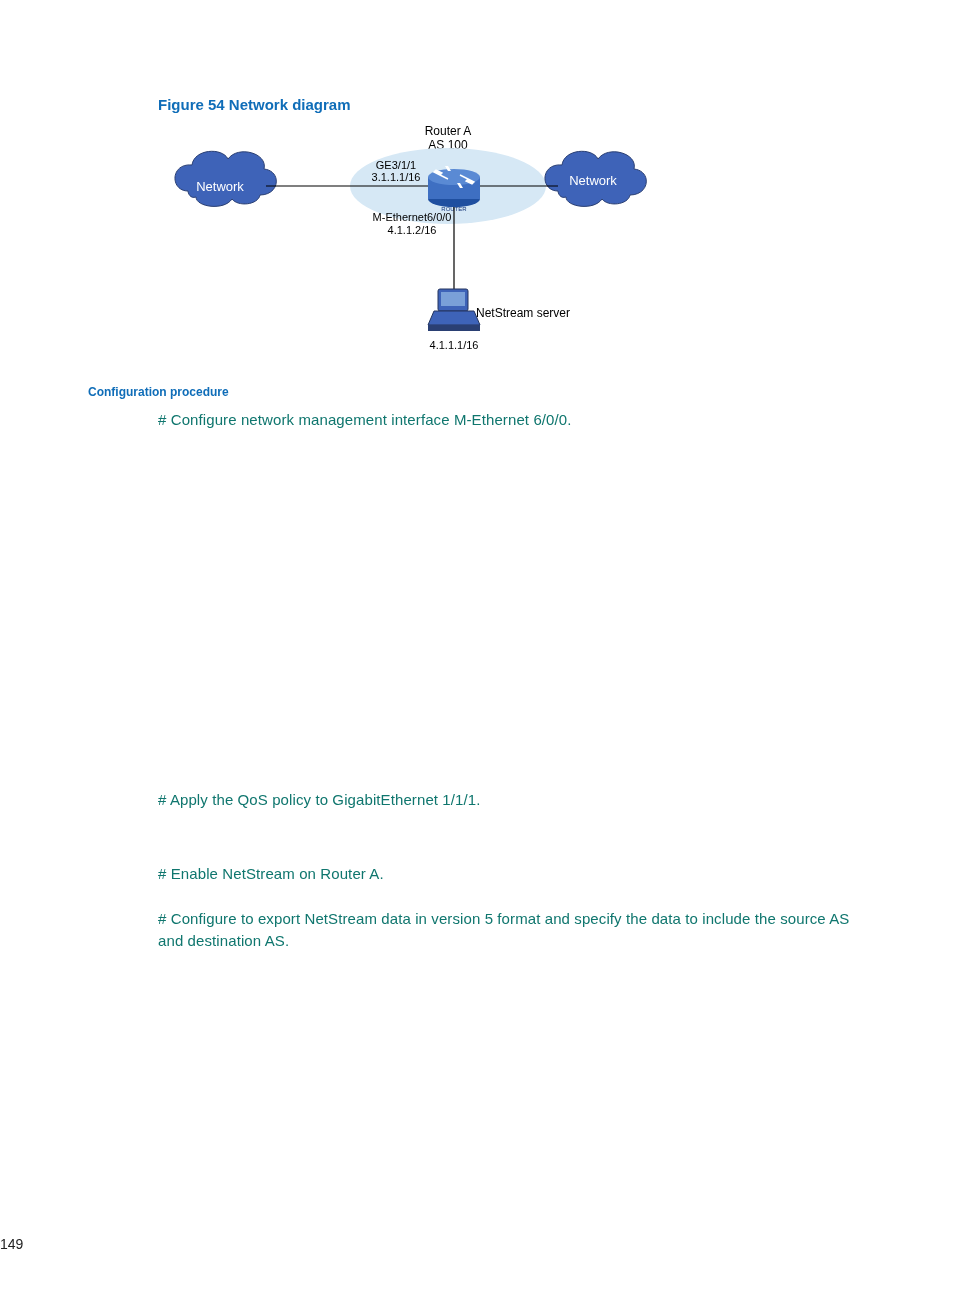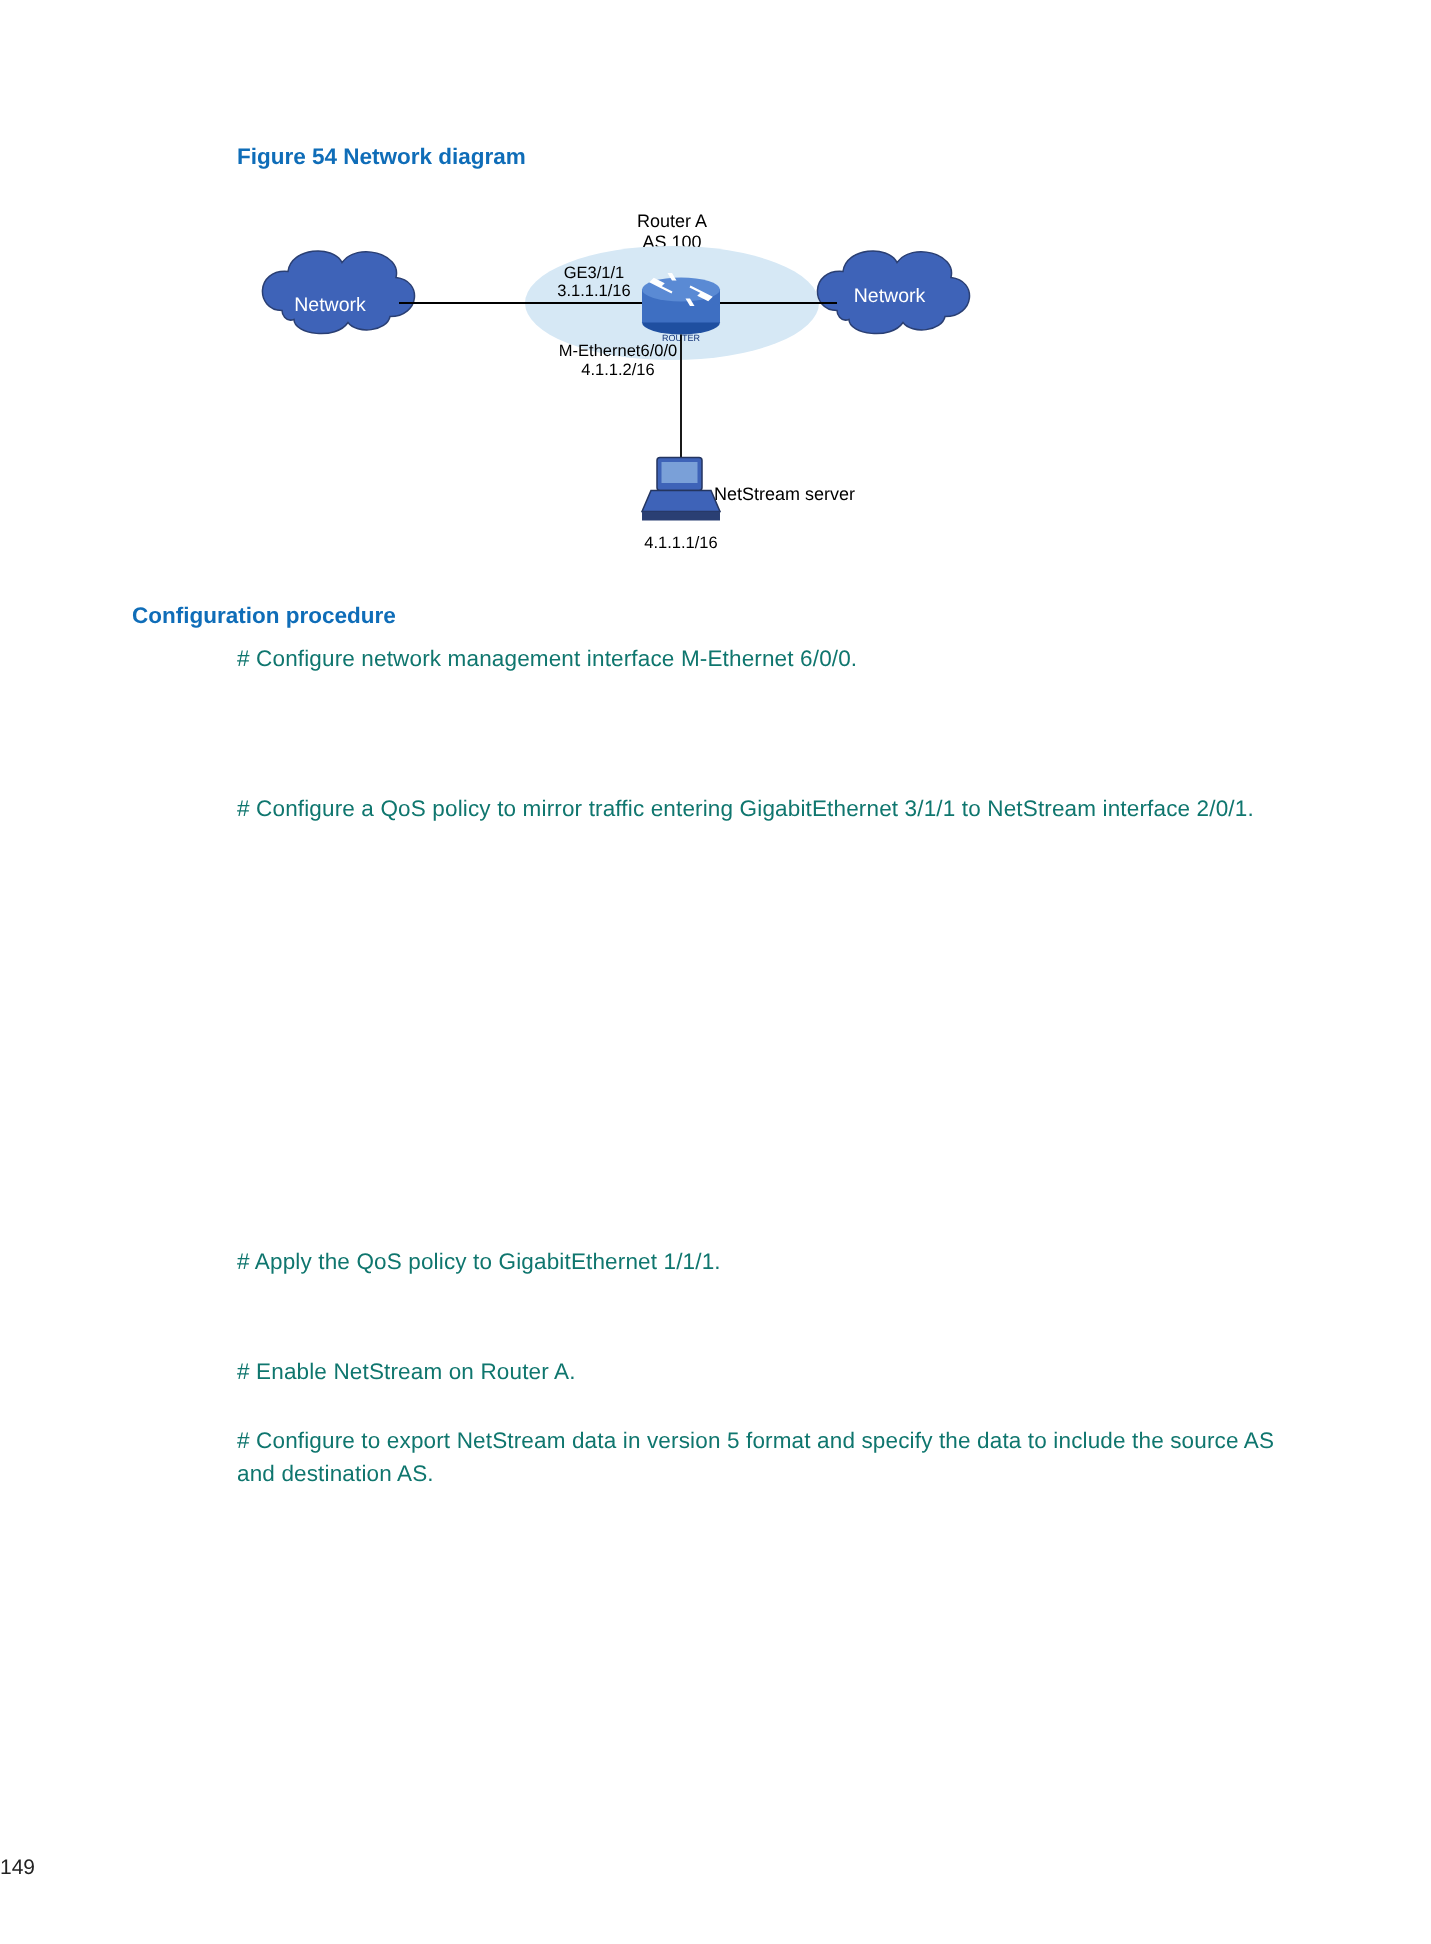--- a/index.html
+++ b/index.html
@@ -14,31 +14,31 @@
     height: 1296px;
     position: relative;
     box-sizing: border-box;
     padding: 96px 88px 0 88px;
   }
   .fig-caption {
     color: #0f6db8;
     font-weight: 600;
     font-size: 15px;
     margin-left: 70px;
-    margin-bottom: 24px;
+    margin-bottom: 8px;
     font-family: "Futura", "Century Gothic", "Trebuchet MS", Arial, sans-serif;
   }
   .diagram-wrap {
     margin-left: 70px;
     margin-bottom: 20px;
   }
   .section-heading {
     color: #0f6db8;
     font-weight: 600;
-    font-size: 15px;
+    font-size: 12px;
     margin: 18px 0 10px 0;
     font-family: "Futura", "Century Gothic", "Trebuchet MS", Arial, sans-serif;
   }
   .body-text {
     font-size: 15px;
     line-height: 1.45;
     margin-left: 70px;
     color: #0f766e;
     font-family: "Futura", "Century Gothic", "Trebuchet MS", Arial, sans-serif;
     letter-spacing: 0.1px;
@@ -134,21 +134,20 @@
       <text x="318" y="196" font-size="12" fill="#000">NetStream server</text>
       <text x="296" y="228" font-size="11" fill="#000" text-anchor="middle">4.1.1.1/16</text>
     </svg>
   </div>
 
   <div class="section-heading">Configuration procedure</div>
 
   <div class="body-text"># Configure network management interface M-Ethernet 6/0/0.</div>
   <div class="gap-sm"></div>
 
-  <div class="body-text justify"># Configure a QoS policy to mirror traffic entering GigabitEthernet 3/1/1 to NetStream interface 2/0/1.</div>
   <div class="gap-lg"></div>
 
   <div class="body-text"># Apply the QoS policy to GigabitEthernet 1/1/1.</div>
   <div class="gap-md"></div>
 
   <div class="body-text"># Enable NetStream on Router A.</div>
   <div class="gap-xs"></div>
 
   <div class="body-text"># Configure to export NetStream data in version 5 format and specify the data to include the source AS and destination AS.</div>
   <div class="gap-xs"></div>

